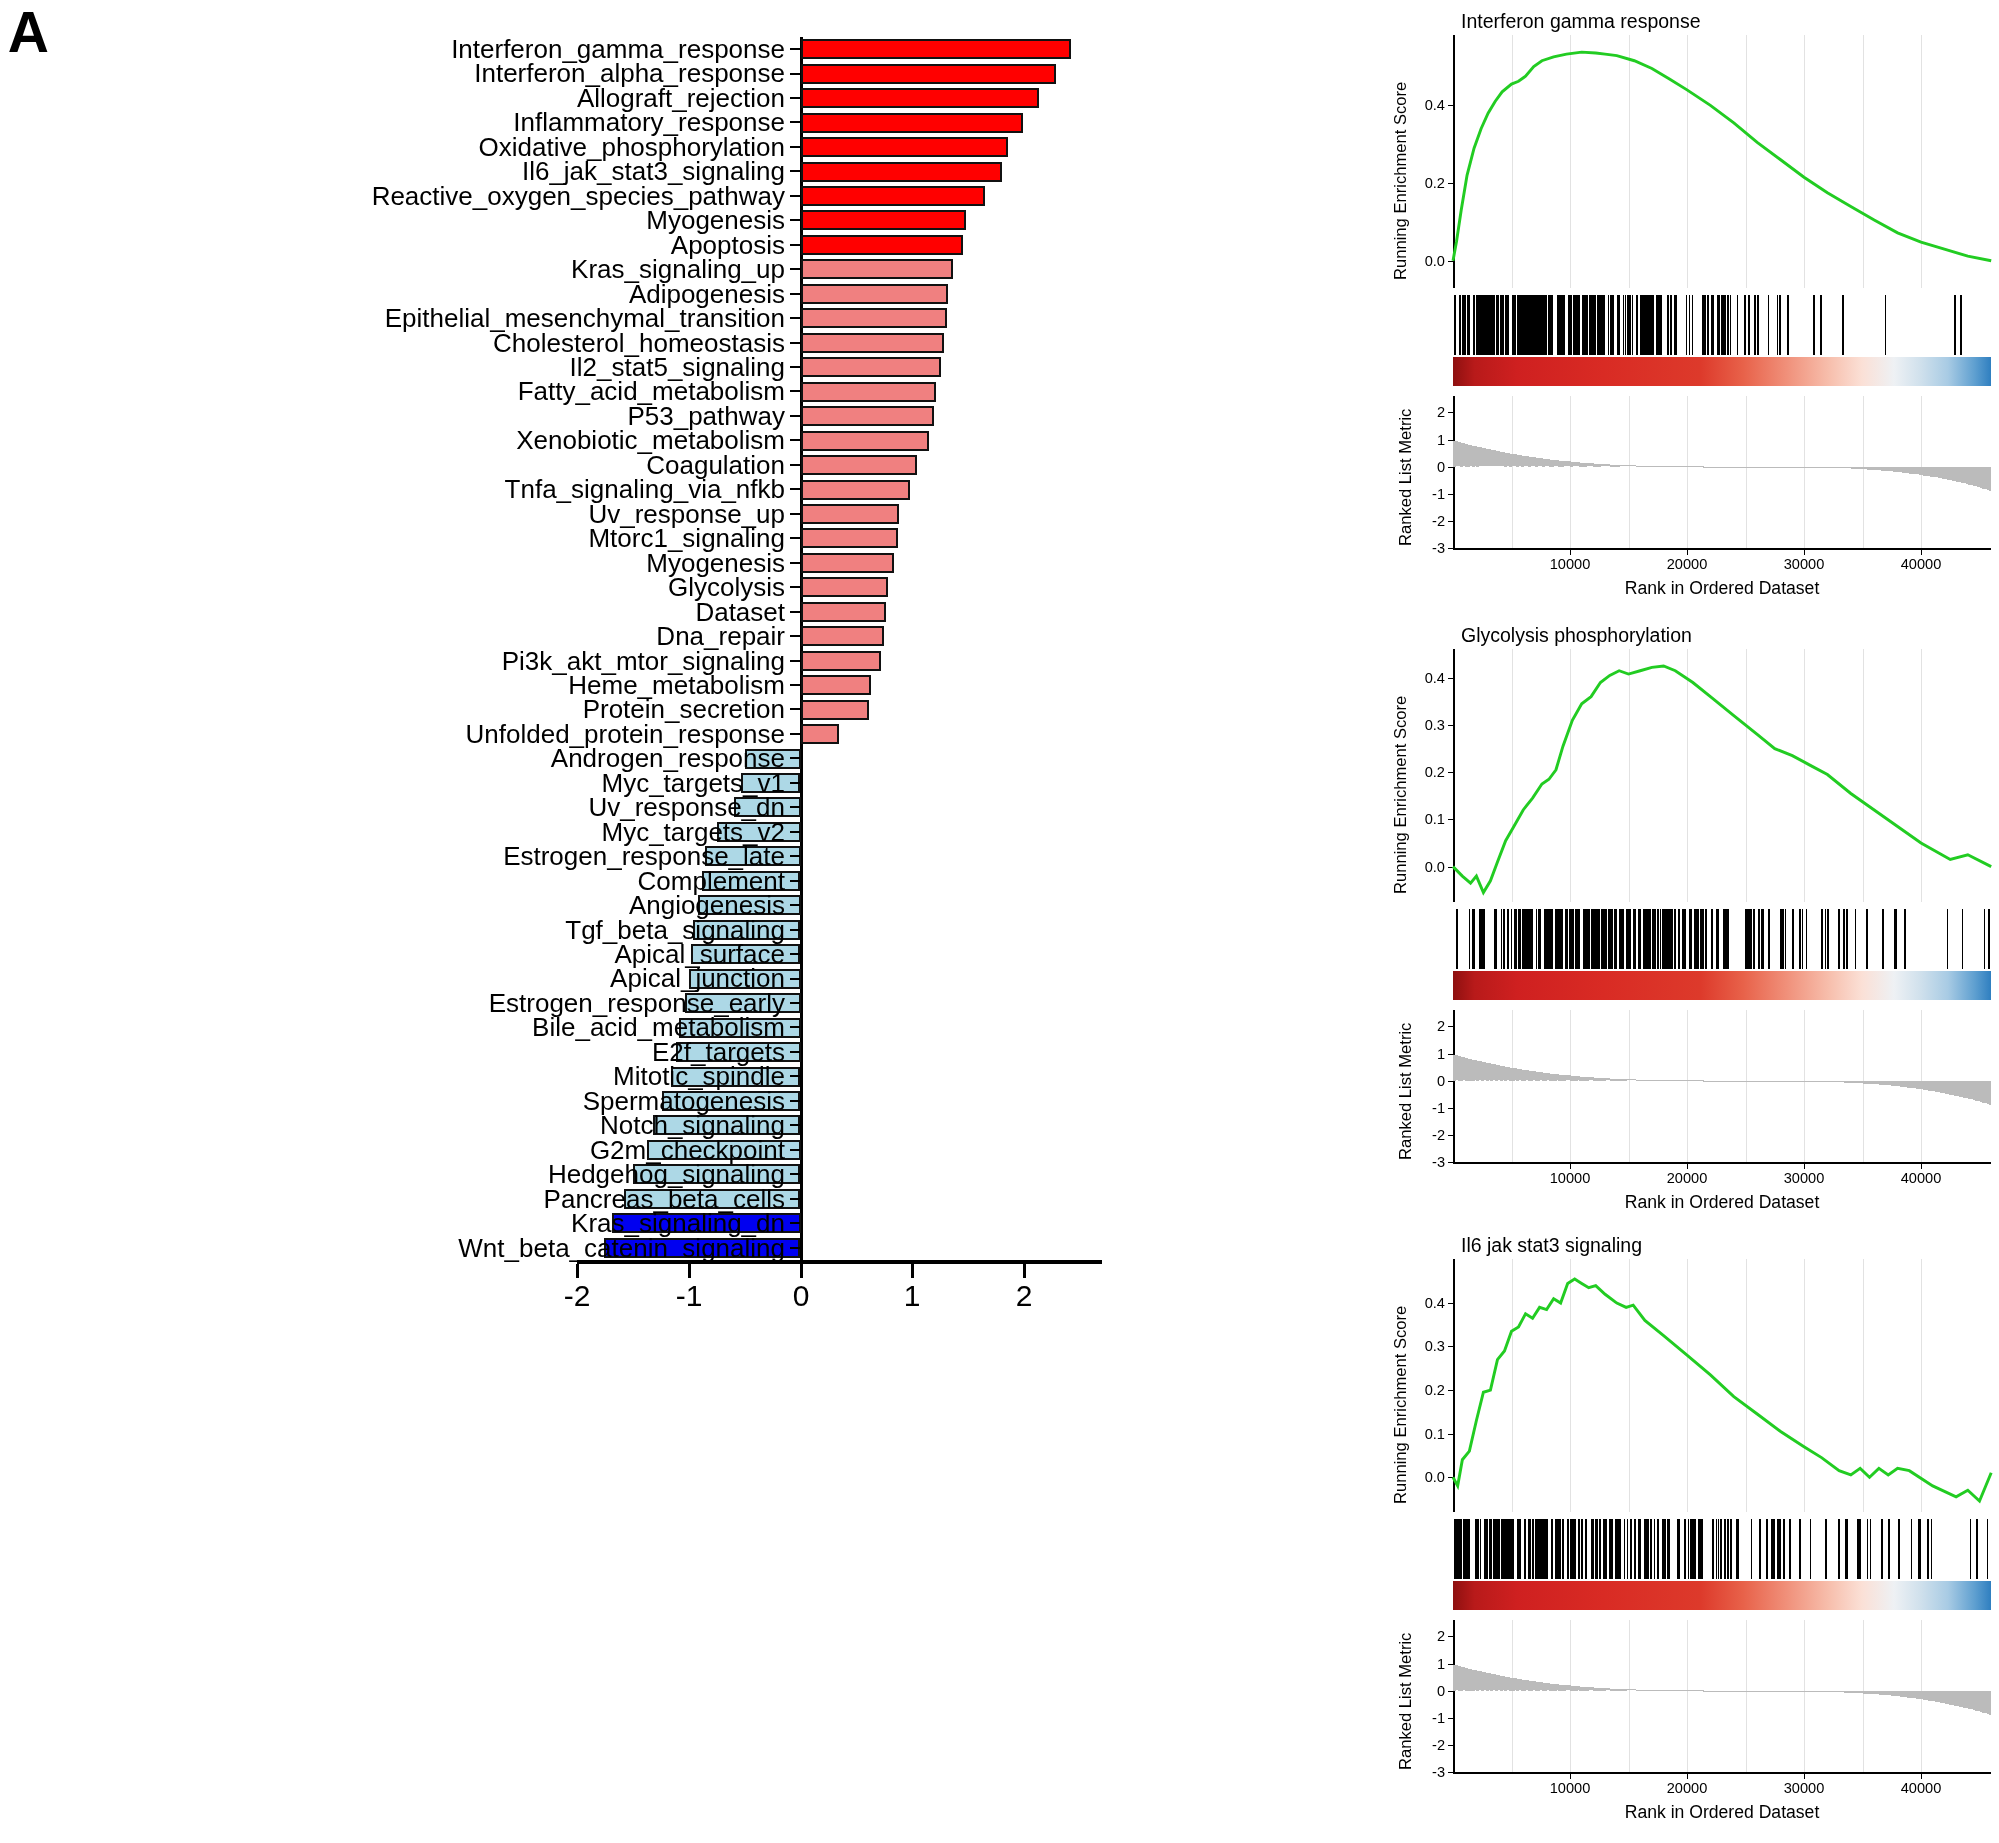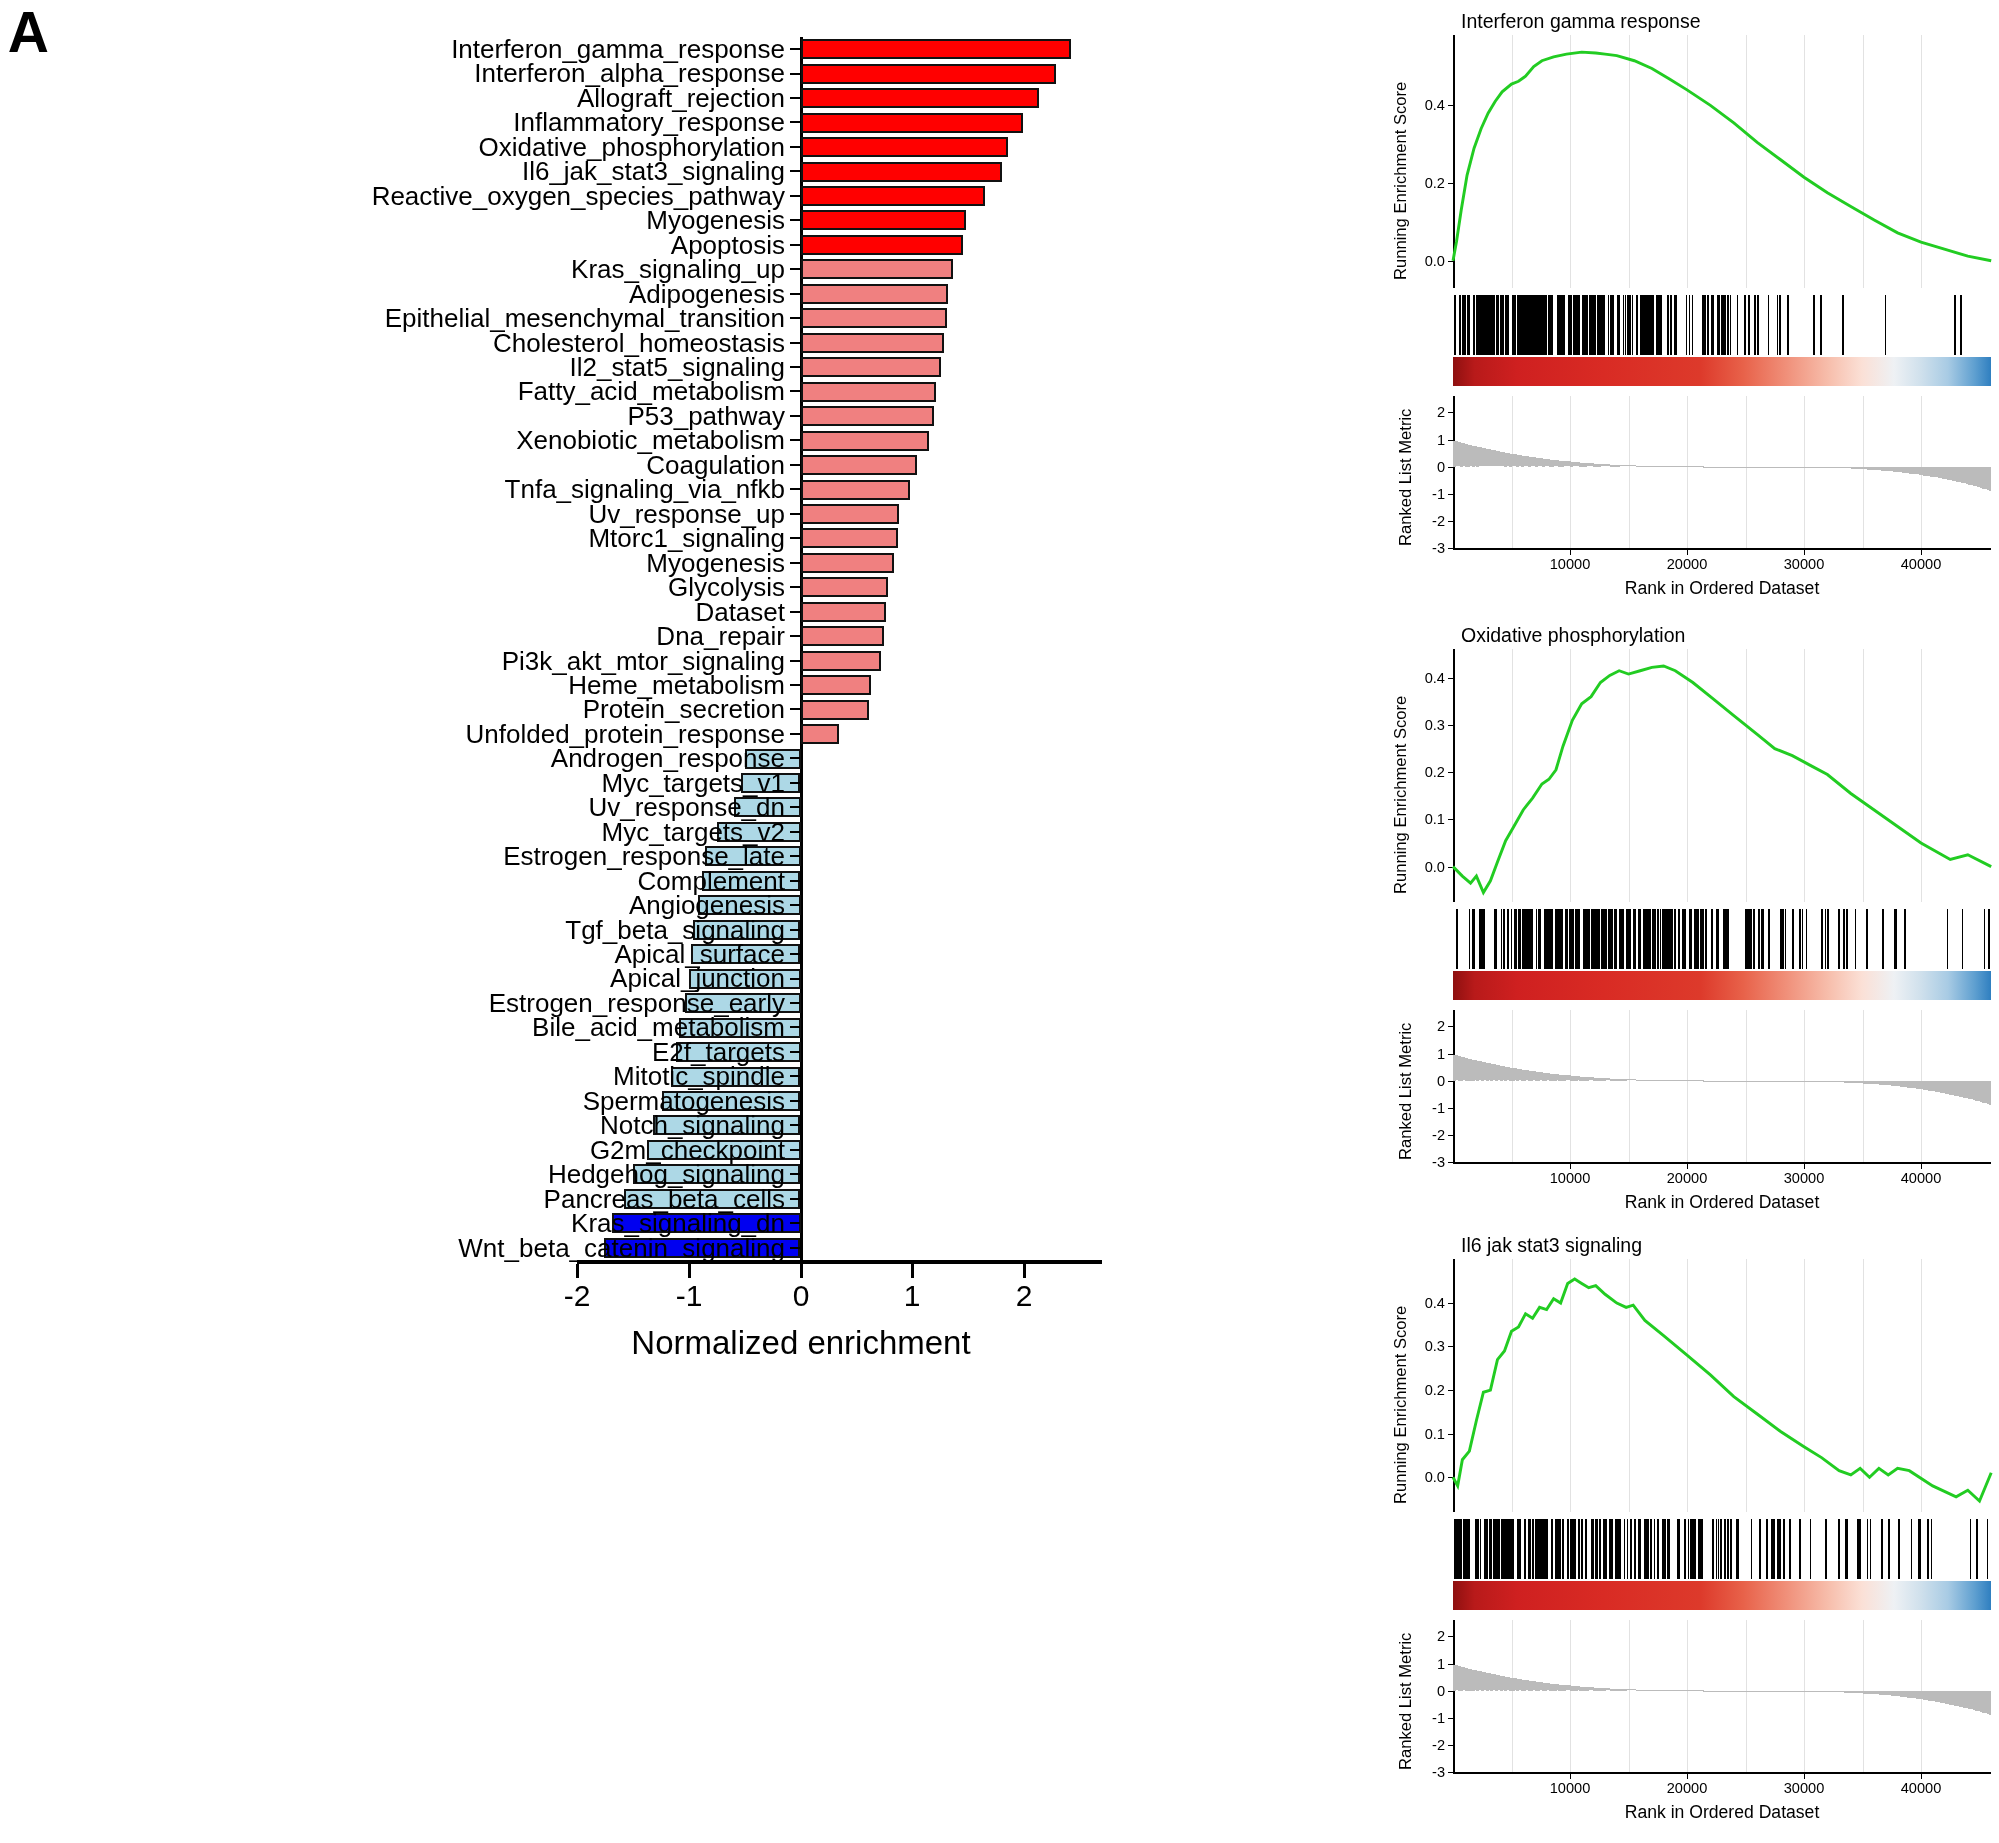--- a/index.html
+++ b/index.html
@@ -218,21 +218,20 @@
         <div class="xtick" style="left: 688px; top: 1235px;"></div>
         <div class="xticklabel" style="left: 689px; top: 1250px;">-1</div>
         <div class="xtick" style="left: 800px; top: 1235px;"></div>
         <div class="xticklabel" style="left: 801px; top: 1250px;">0</div>
         <div class="xtick" style="left: 911px; top: 1235px;"></div>
         <div class="xticklabel" style="left: 912px; top: 1250px;">1</div>
         <div class="xtick" style="left: 1023px; top: 1235px;"></div>
         <div class="xticklabel" style="left: 1024px; top: 1250px;">2</div>
       </div>
     <div id="xaxis-title" style="left: 489px; top: 1295px;">
-        <div>Normalized enrichment</div>
       </div>
   </div>
 
 </div>
 
 <div id="panel-b">
 
   <div id="gsea-container">
       <div class="gsea" style="top: 9.8px; height: 595px;">
         <div class="gsea-title" style="left: 125px; top: 0px;">Interferon gamma response</div>
@@ -714,21 +713,21 @@
         <div class="xtick-lab" style="left: 234px; top: 546px;">10000</div>
         <div class="xtm" style="left: 351px; top: 540px;"></div>
         <div class="xtick-lab" style="left: 351px; top: 546px;">20000</div>
         <div class="xtm" style="left: 468px; top: 540px;"></div>
         <div class="xtick-lab" style="left: 468px; top: 546px;">30000</div>
         <div class="xtm" style="left: 585px; top: 540px;"></div>
         <div class="xtick-lab" style="left: 585px; top: 546px;">40000</div>
         <div class="xlab" style="left: 117px; top: 568px; width: 538px;">Rank in Ordered Dataset</div>
       </div>
       <div class="gsea" style="top: 624px; height: 595px;">
-        <div class="gsea-title" style="left: 125px; top: 0px;">Oxidative phosphorylation</div>
+        <div class="gsea-title" style="left: 125px; top: 0px;">Glycolysis phosphorylation</div>
         <div class="axline" style="left: 117px; top: 25px; width: 2px; height: 253px;"></div>
         <div class="gridv" style="left: 234px; top: 25px; height: 253px;"></div>
         <div class="gridv" style="left: 176px; top: 25px; height: 253px;"></div>
         <div class="gridv" style="left: 351px; top: 25px; height: 253px;"></div>
         <div class="gridv" style="left: 293px; top: 25px; height: 253px;"></div>
         <div class="gridv" style="left: 468px; top: 25px; height: 253px;"></div>
         <div class="gridv" style="left: 410px; top: 25px; height: 253px;"></div>
         <div class="gridv" style="left: 585px; top: 25px; height: 253px;"></div>
         <div class="gridv" style="left: 527px; top: 25px; height: 253px;"></div>
         <div class="ytm" style="left: 112px; top: 243px;"></div>

